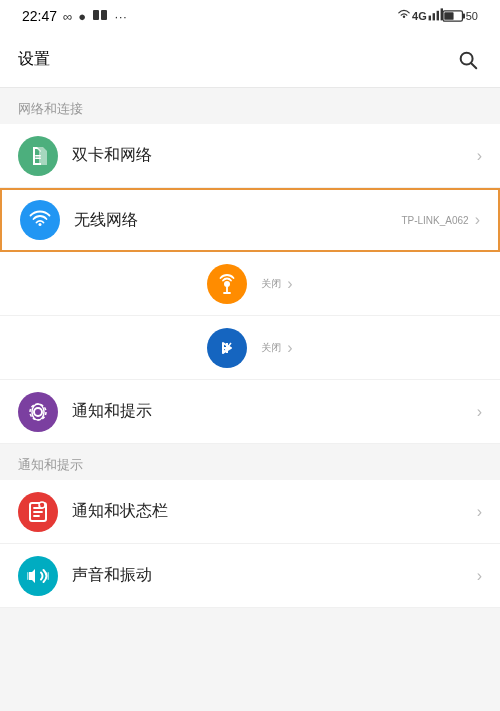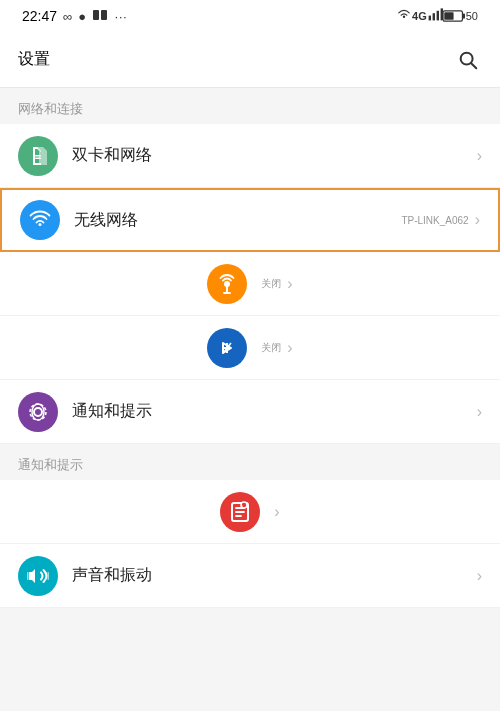--- a/index.html
+++ b/index.html
@@ -263,20 +263,21 @@
 
   <div class="settings-item">
     <div class="item-icon icon-red">
       <svg class="icon-svg" viewBox="0 0 24 24" fill="none">
         <rect x="4" y="3" width="16" height="18" rx="2" stroke="white" stroke-width="2"></rect>
         <path d="M8 8h8M8 12h8M8 16h5" stroke="white" stroke-width="1.8" stroke-linecap="round"></path>
         <circle cx="16" cy="5" r="3" fill="#e53935" stroke="white" stroke-width="1.5"></circle>
         <text x="13.5" y="7.5" font-size="4" fill="white">!</text>
       </svg>
     </div>
+    <span class="item-text">通知和状态栏</span>
     <span class="chevron">›</span>
   </div>
 
   <div class="settings-item">
     <div class="item-icon icon-teal">
       <svg class="icon-svg" viewBox="0 0 24 24" fill="none">
         <path d="M9 5l-3 3H3v8h3l3 3V5z" fill="white"></path>
         <path d="M15 8.5c1 1 1.5 2.2 1.5 3.5s-.5 2.5-1.5 3.5" stroke="white" stroke-width="2" stroke-linecap="round"></path>
         <path d="M17.5 6c2 2 3 4.3 3 6s-1 4-3 6" stroke="white" stroke-width="2" stroke-linecap="round"></path>
 

